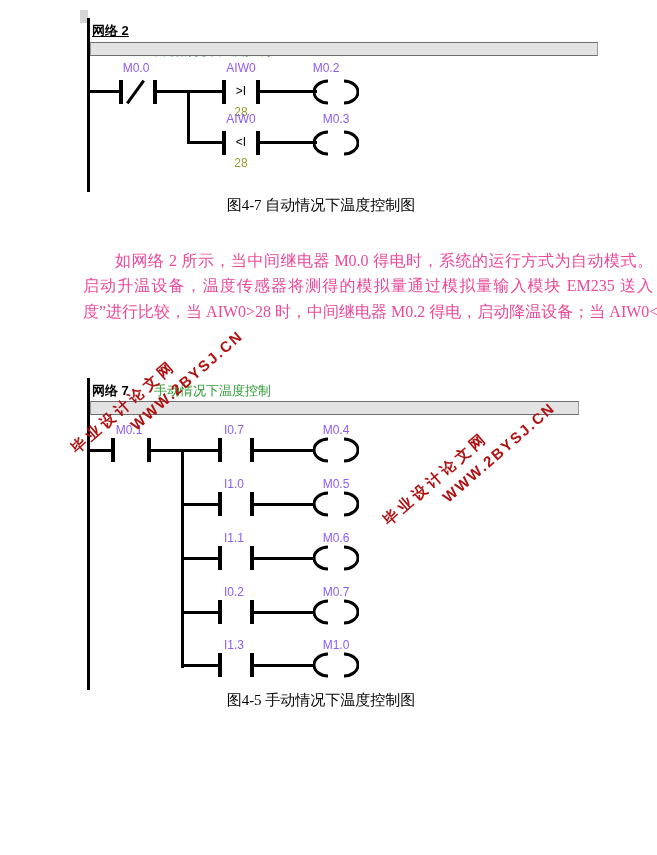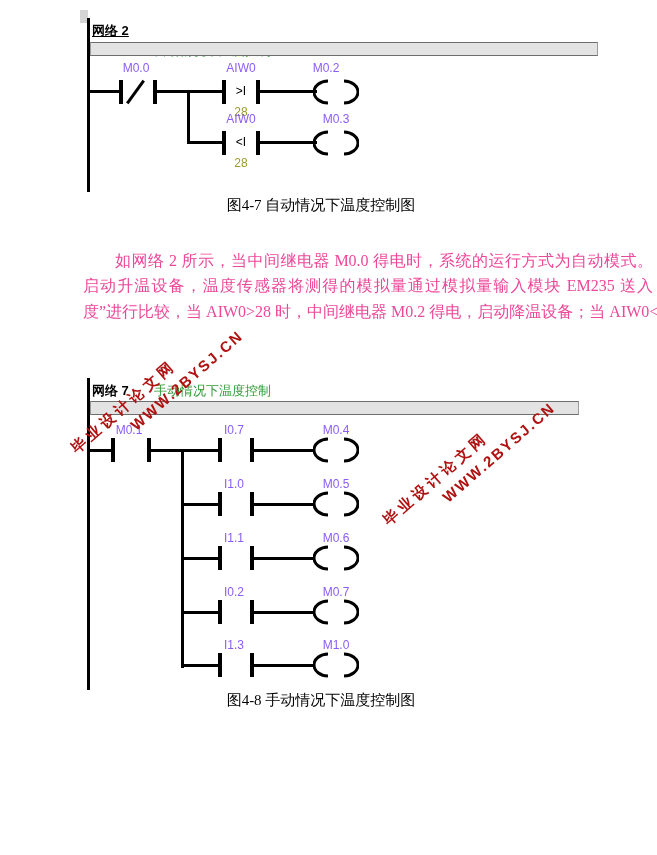--- a/index.html
+++ b/index.html
@@ -162,21 +162,21 @@
     <div class="wh" style="left:254px;top:664px;width:59px;"></div>
     <div class="coil" style="left:313px;top:652px;">
       <svg width="46" height="26" viewBox="0 0 46 26">
           <path d="M15,2 A14,11 0 0 0 15,24" fill="none" stroke="#000" stroke-width="3"></path>
           <path d="M31,2 A14,11 0 0 1 31,24" fill="none" stroke="#000" stroke-width="3"></path>
         </svg>
     </div>
     <div class="lbl" style="left:306px;top:638px;">M1.0</div>
   </div>
 
-  <div class="caption" style="top:691px;">图4-8  手动情况下温度控制图</div>
+  <div class="caption" style="top:691px;">图4-5  手动情况下温度控制图</div>
 
 
   <div class="wm" style="left:66px;top:442px;">
     <div class="l1">毕业设计论文网</div>
     <div class="l2">WWW.2BYSJ.CN</div>
   </div>
   <div class="wm" style="left:378px;top:514px;">
     <div class="l1">毕业设计论文网</div>
     <div class="l2">WWW.2BYSJ.CN</div>
   </div>

